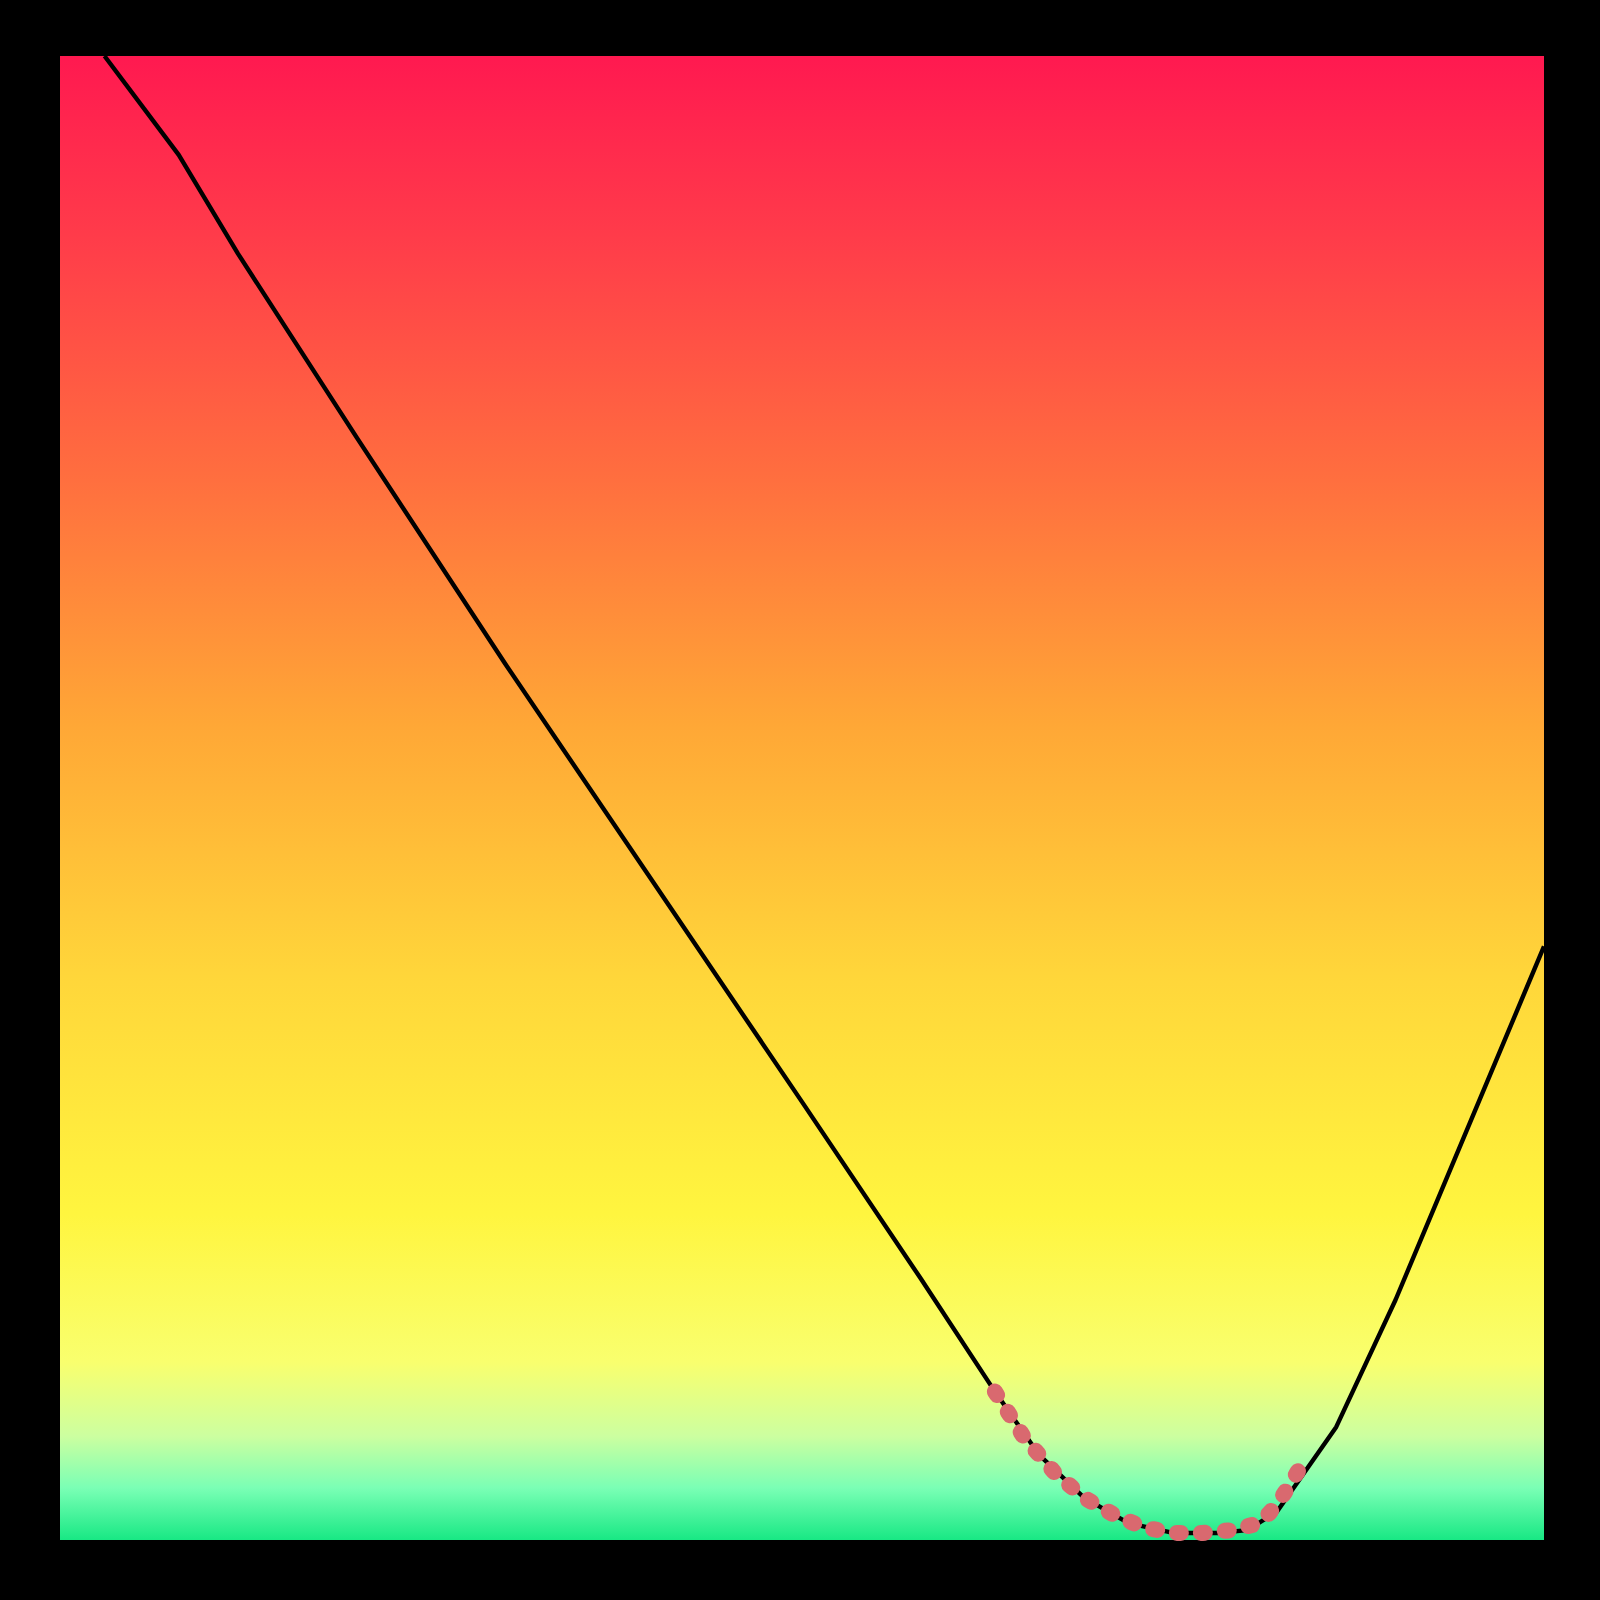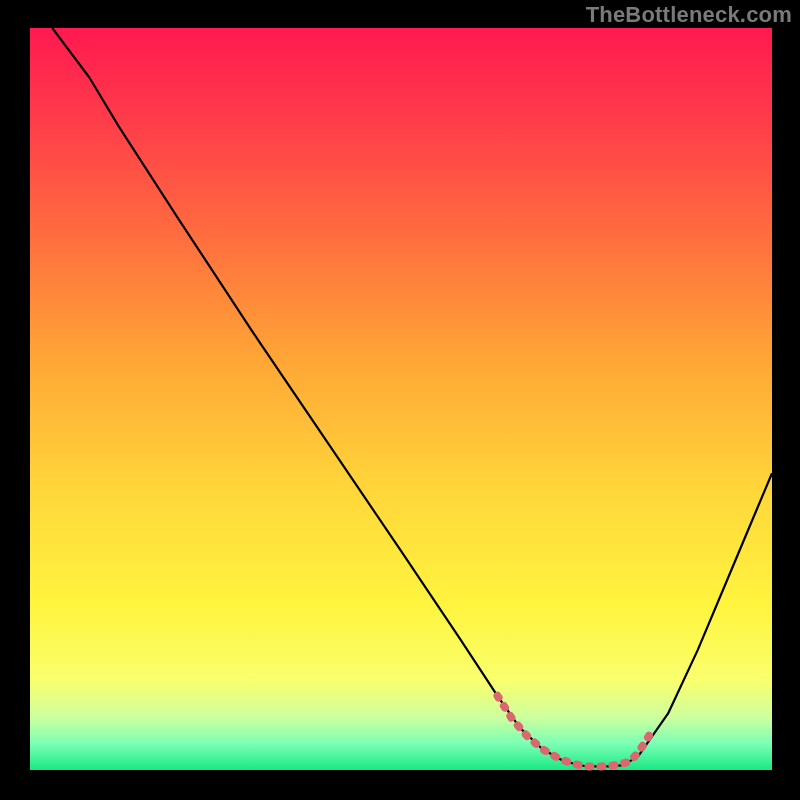--- a/index.html
+++ b/index.html
@@ -34,21 +34,20 @@
     top: 0;
     width: 800px;
     height: 800px;
     display: block;
   }
 </style>
 </head>
 <body>
 
 <div class="frame">
-  <div class="watermark">TheBottleneck.com</div>
   <svg class="plot" viewBox="0 0 800 800">
     <defs>
       <linearGradient id="bg-grad" x1="0" y1="0" x2="0" y2="1">
           <stop offset="0%" stop-color="#ff1950"></stop>
           <stop offset="12%" stop-color="#ff3b4a"></stop>
           <stop offset="28.000000000000004%" stop-color="#ff6d3f"></stop>
           <stop offset="45%" stop-color="#ffa736"></stop>
           <stop offset="62%" stop-color="#ffd63a"></stop>
           <stop offset="78%" stop-color="#fff53f"></stop>
           <stop offset="88%" stop-color="#f9ff6e"></stop>

